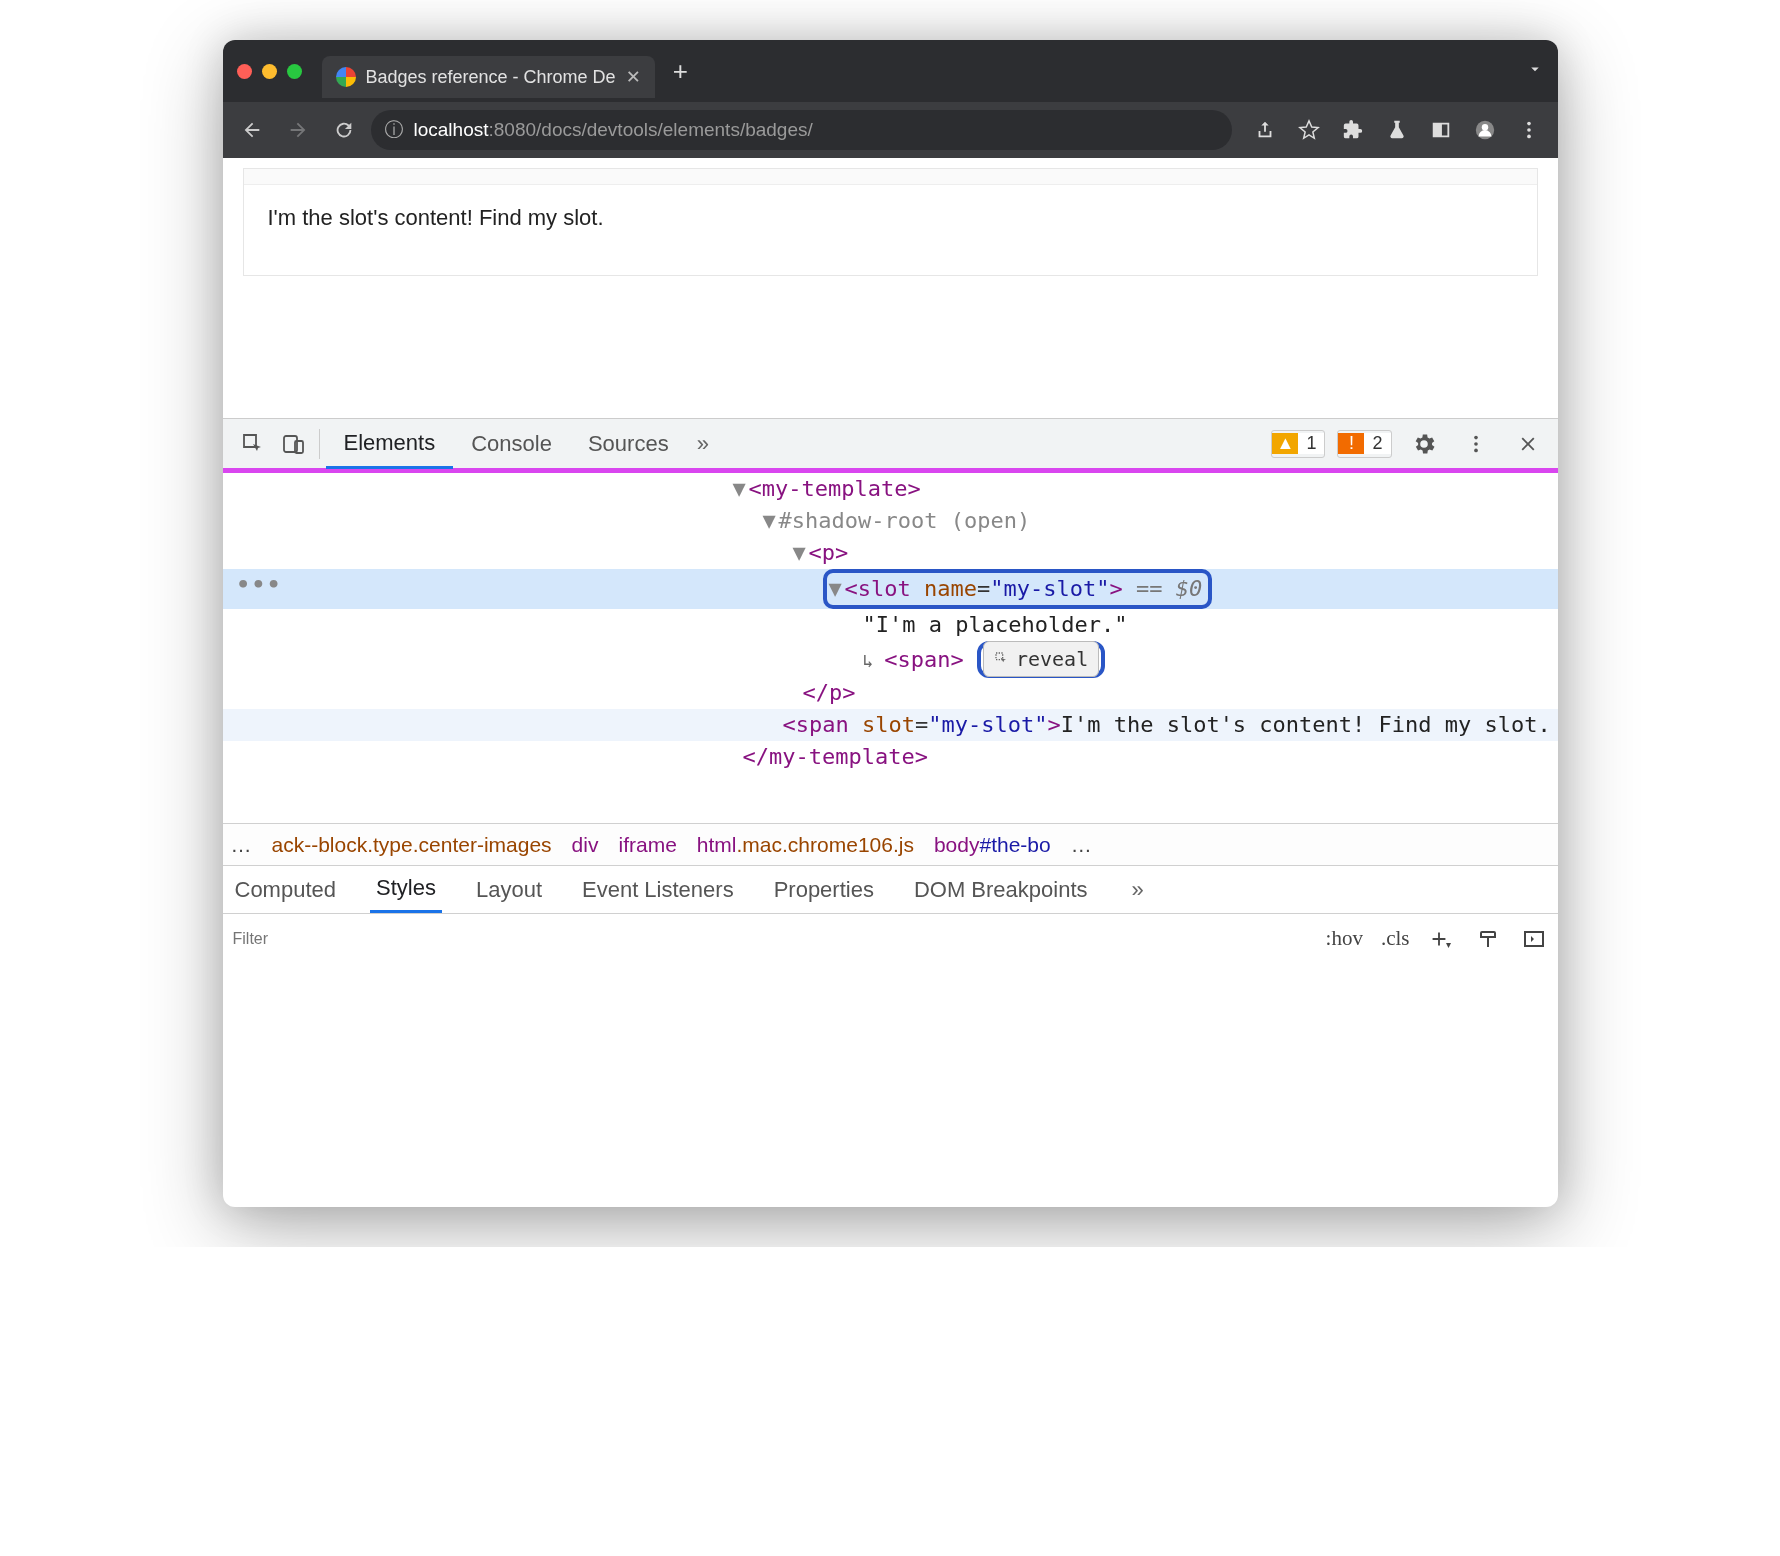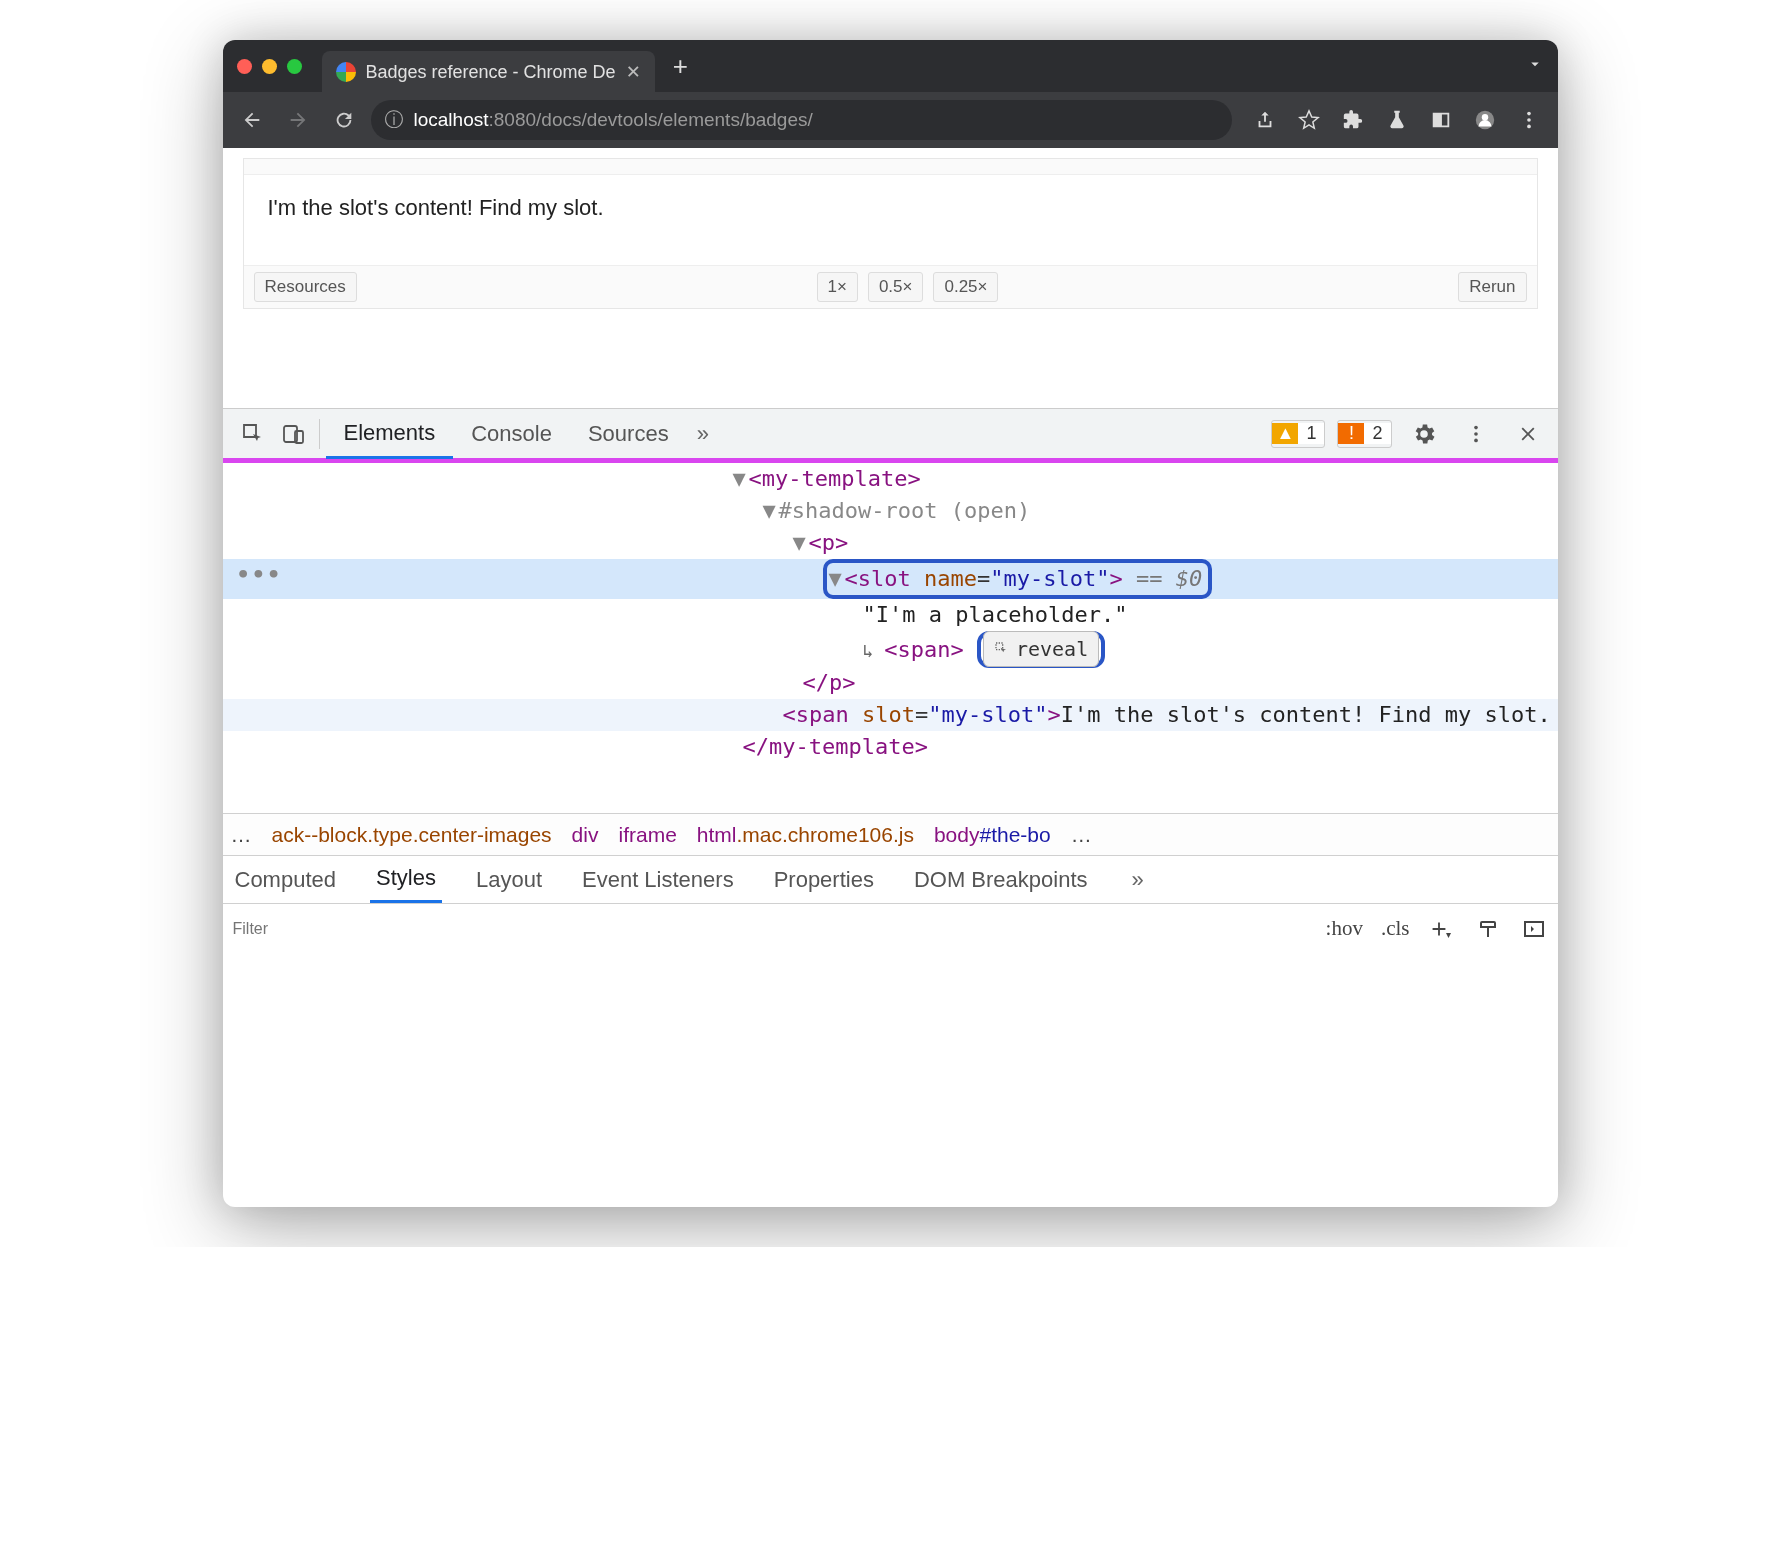--- a/index.html
+++ b/index.html
@@ -1,20 +1,20 @@
 <!DOCTYPE html>
 <html><head>
 <meta charset="utf-8">
 <style>
 * { box-sizing: border-box; margin: 0; padding: 0; }
 body { font-family: -apple-system, BlinkMacSystemFont, "Segoe UI", Helvetica, Arial, sans-serif; background: #fff; }
 .window { width: 1335px; height: 1167px; margin: 40px auto; background: #fff; border-radius: 12px; overflow: hidden; box-shadow: 0 20px 80px rgba(0,0,0,0.3), 0 0 40px rgba(0,0,0,0.15); position: relative; }
 
 
-.titlebar { height: 52px; background: #2c2d30; display: flex; align-items: center; padding: 0 14px; }
+.titlebar { height: 62px; background: #2c2d30; display: flex; align-items: center; padding: 0 14px; }
 .traffic { display: flex; gap: 10px; margin-right: 20px; }
 .dot { width: 15px; height: 15px; border-radius: 50%; }
 .dot.red { background: #ff5f57; } .dot.yellow { background: #febc2e; } .dot.green { background: #28c840; }
 .tab { display: flex; align-items: center; background: #3c3d40; border-radius: 8px 8px 0 0; padding: 0 14px; height: 42px; margin-top: 12px; color: #e2e2e2; font-size: 18px; gap: 10px; max-width: 340px; }
 .favicon { width: 20px; height: 20px; border-radius: 50%; background: conic-gradient(#ea4335 0 90deg,#fbbc05 90deg 180deg,#34a853 180deg 270deg,#4285f4 270deg); }
 .tab-title { white-space: nowrap; overflow: hidden; text-overflow: ellipsis; flex: 1; }
 .tab-close { color: #bbb; font-size: 18px; }
 .newtab { color: #ddd; font-size: 26px; margin-left: 18px; }
 .chev { margin-left: auto; color: #ddd; }
 
@@ -171,29 +171,20 @@
             <circle cx="12" cy="19" r="2"></circle>
           </svg>
         </div>
     </div>
   </div>
 
   <div class="page">
     <div class="panel">
       <div style="height:16px;border-bottom:1px solid #eee;background:#fafafa"></div>
       <div class="panel-body">I'm the slot's content! Find my slot.</div>
-      <div class="panel-footer">
-        <span class="pf-btn">Resources</span>
-        <span class="pf-spacer"></span>
-        <span class="pf-btn">1×</span>
-        <span class="pf-btn">0.5×</span>
-        <span class="pf-btn">0.25×</span>
-        <span class="pf-spacer"></span>
-        <span class="pf-btn">Rerun</span>
-      </div>
     </div>
   </div>
 
   <div class="dt">
     <div class="dt-top">
       <div class="icon-btn">
           <svg width="24" height="24" viewBox="0 0 24 24">
             <path fill="none" stroke="#555" stroke-width="1.8" d="M3 3h12v12H3z"></path>
             <path d="M12 12l8 3-3 1-1 3z" fill="#555"></path>
           </svg>

